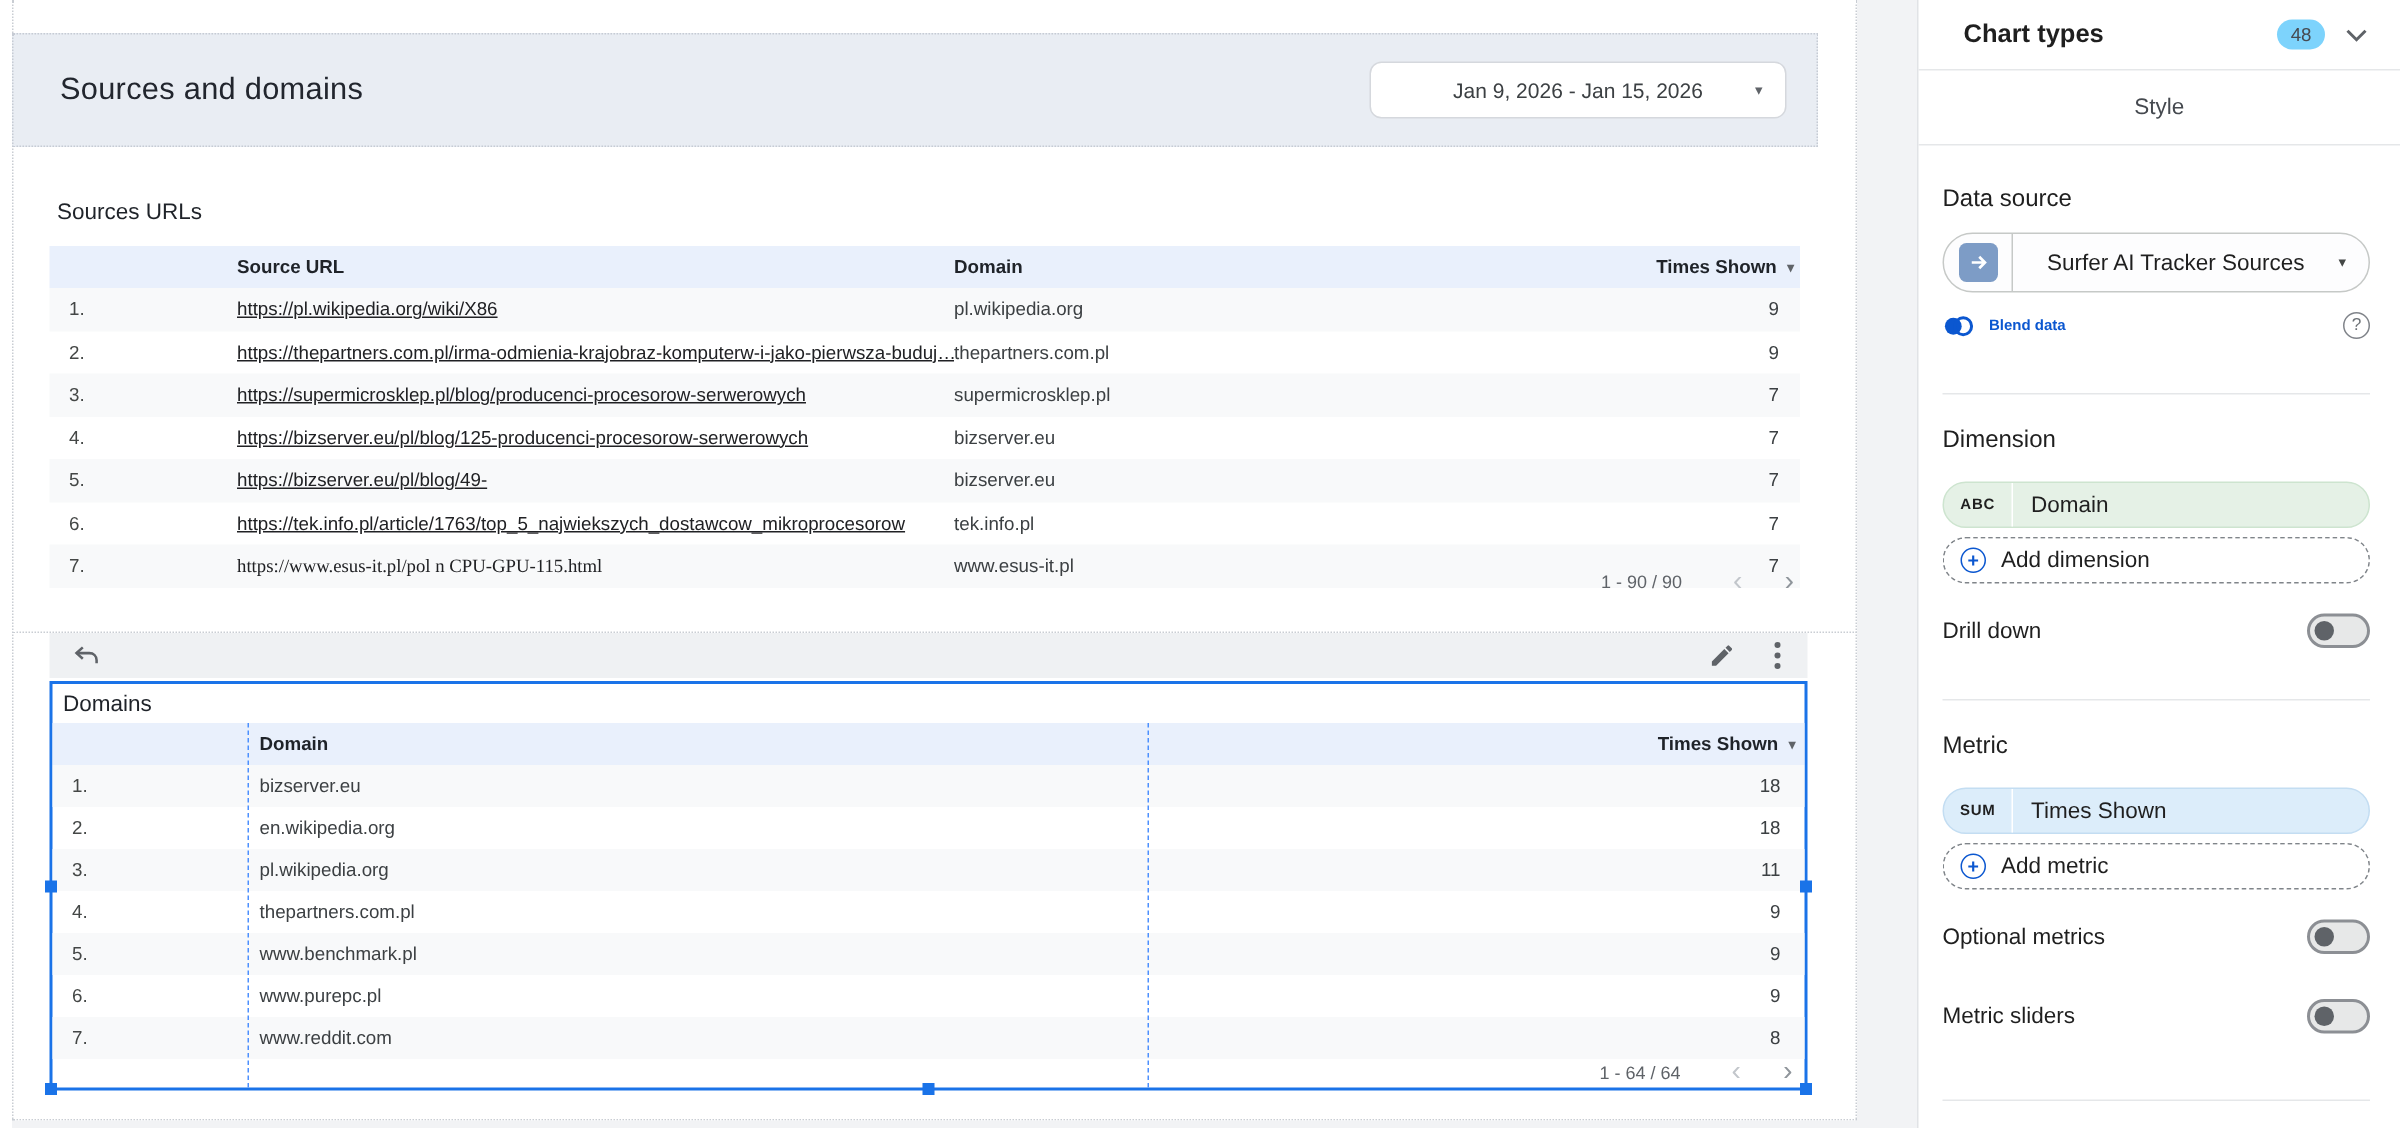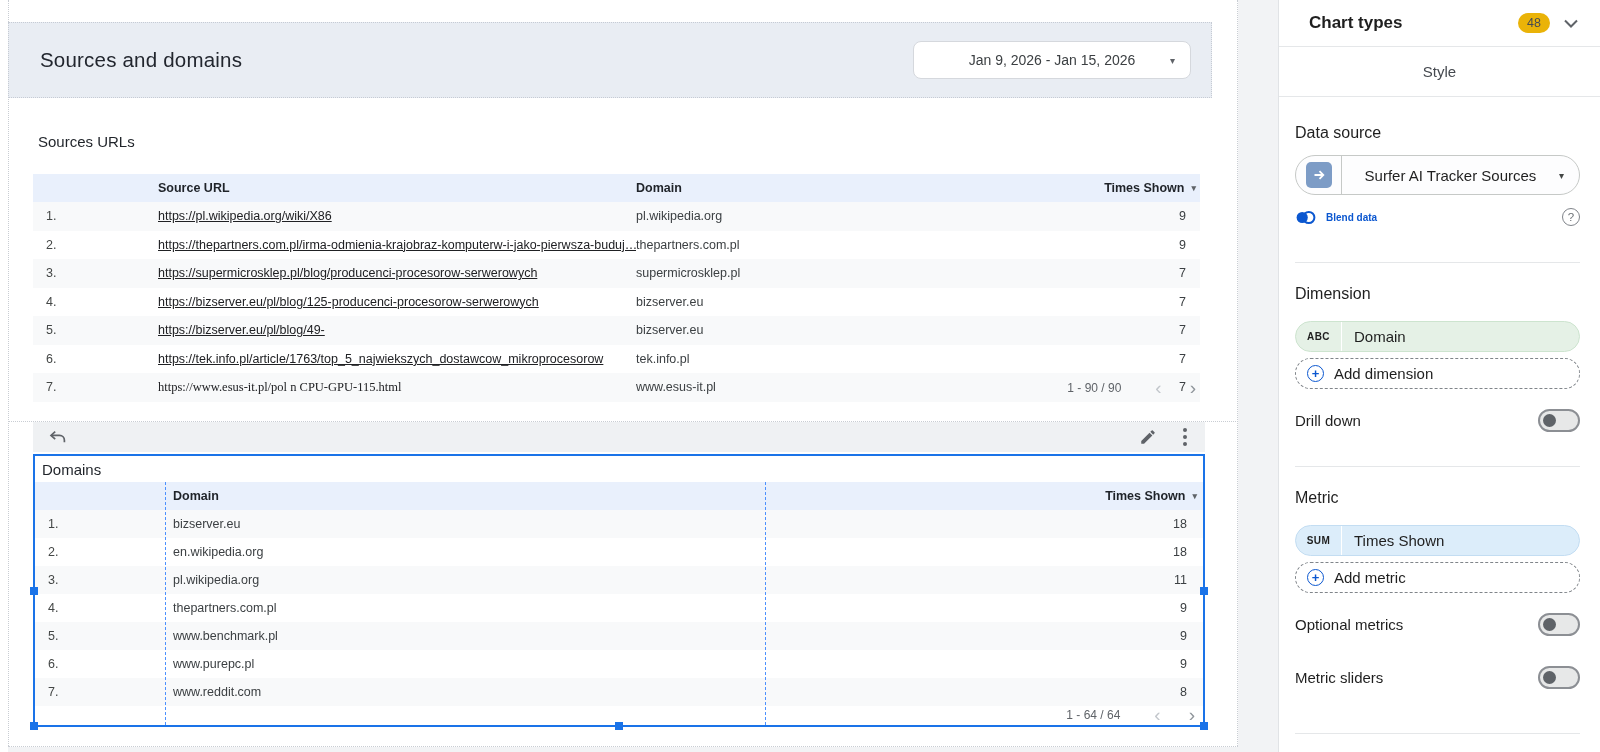--- a/index.html
+++ b/index.html
@@ -78,21 +78,21 @@
   .panel {
     position:absolute; left:1278px; top:0; width:322px; height:752px;
     background:#fff; border-left:1px solid #e1e3e6;
   }
   .panel-head {
     height:47px; display:flex; align-items:center;
     padding:0 22px 0 30px; border-bottom:1px solid #e5e7e9;
   }
   .panel-head .ttl { font-size:17px; font-weight:600; color:#1f1f1f; }
   .badge {
-    margin-left:auto; background:#eab308; color:#474b52;
+    margin-left:auto; background:#7dd3fc; color:#474b52;
     border-radius:11px; padding:3px 9px; font-size:12.5px;
   }
   .panel-chevron { margin-left:14px; background:none; border:none; cursor:pointer; display:flex; }
   .tabs { height:50px; display:flex; border-bottom:1px solid #e5e7e9; }
   .tab { flex:1; display:flex; align-items:center; justify-content:center;
          font-size:15px; color:#45494f; cursor:pointer; position:relative; background:none; border:none;
          font-family:"Liberation Sans", sans-serif; }
   .tab.active { color:#0b57d0; font-weight:600; }
   .tab.active::after {
     content:""; position:absolute; bottom:0; left:50%; transform:translateX(-50%);
@@ -165,21 +165,21 @@
 <div class="band">
   <div class="report-title">Sources and domains</div>
   <button class="date-btn">
     <span>Jan 9, 2026 - Jan 15, 2026</span>
     <span class="caret">▾</span>
   </button>
 </div>
 
 <div class="section-title" style="left:38px; top:133px;">Sources URLs</div>
 
-<div class="tbl t1" style="top:174px;">
+<div class="tbl t1" style="top:164px;">
   <div class="thead">
     <span></span>
     <span style="font-weight:700">Source URL</span>
     <span style="font-weight:700">Domain</span>
     <span class="h-times">
       <span>Times Shown</span>
       <span class="sort">▾</span>
     </span>
   </div>
   <div class="trow">

